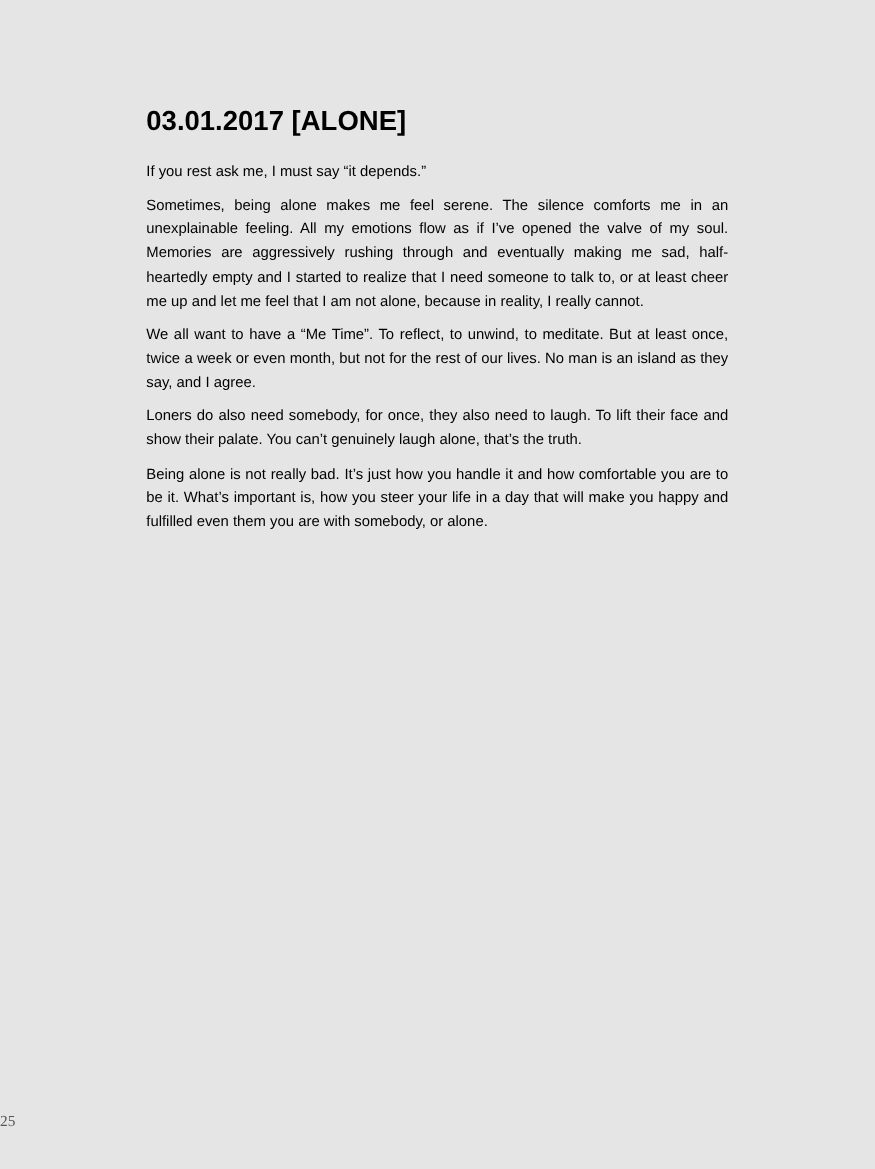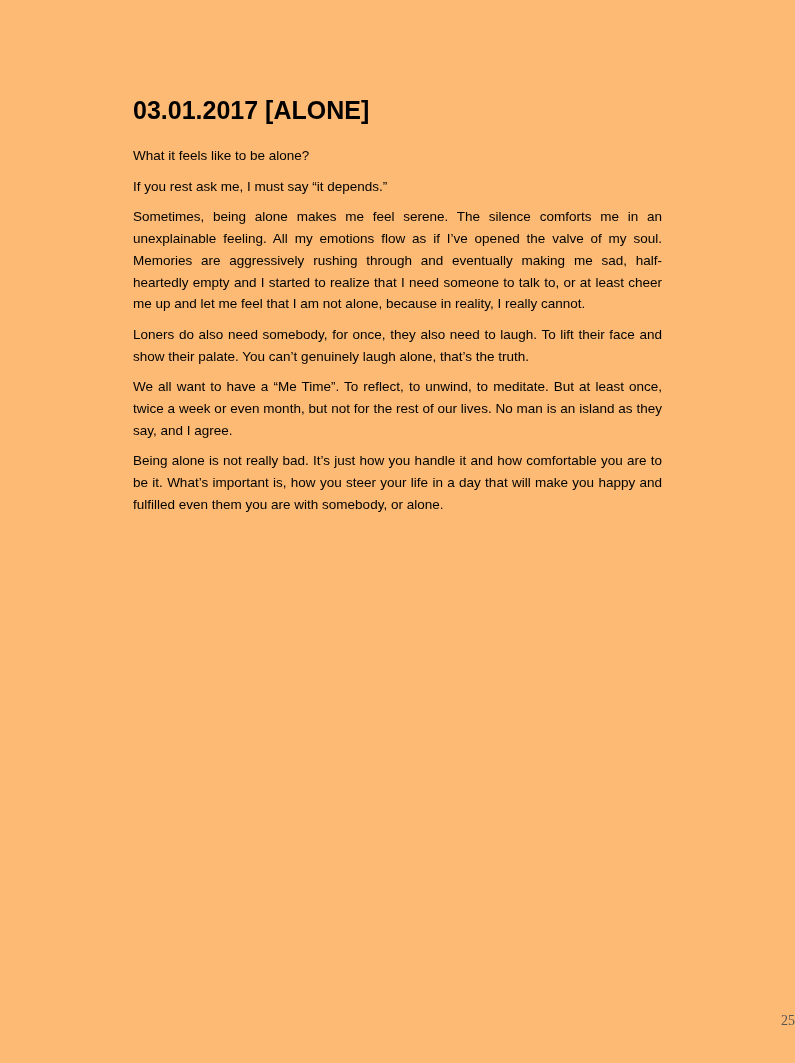--- a/index.html
+++ b/index.html
@@ -1,21 +1,21 @@
 <!DOCTYPE html>
 <html><head>
 <meta charset="utf-8">
 <style>
   * { box-sizing: border-box; }
   html, body { margin: 0; padding: 0; background: #ffffff; }
   .page {
     position: relative;
     width: 795px;
     height: 1063px;
-    background: #fdba74;
+    background: #e5e5e5;
     overflow: hidden;
     font-family: "Liberation Sans", sans-serif;
   }
   .content {
     position: absolute;
     left: 133px;
     top: 96px;
     width: 529px;
   }
   .entry-title {
@@ -30,37 +30,36 @@
     font-size: 13.5px;
     line-height: 21.7px;
     text-align: justify;
     color: #000000;
   }
   .page-footer {
     position: absolute;
     left: 0;
     top: 1011px;
     width: 795px;
-    text-align: right;
+    text-align: left;
   }
   .page-number {
     font-family: "Liberation Serif", serif;
     font-size: 14px;
     color: #555555;
   }
 </style>
 </head>
 <body>
 
 <div class="page">
   <main class="content">
     <h1 class="entry-title">03.01.2017 [ALONE]</h1>
-    <p class="body-paragraph">What it feels like to be alone?</p>
     <p class="body-paragraph">If you rest ask me, I must say “it depends.”</p>
     <p class="body-paragraph">Sometimes, being alone makes me feel serene. The silence comforts me in an unexplainable feeling. All my emotions flow as if I’ve opened the valve of my soul. Memories are aggressively rushing through and eventually making me sad, half-heartedly empty and I started to realize that I need someone to talk to, or at least cheer me up and let me feel that I am not alone, because in reality, I really cannot.</p>
+    <p class="body-paragraph">We all want to have a “Me Time”. To reflect, to unwind, to meditate. But at least once, twice a week or even month, but not for the rest of our lives. No man is an island as they say, and I agree.</p>
     <p class="body-paragraph">Loners do also need somebody, for once, they also need to laugh. To lift their face and show their palate. You can’t genuinely laugh alone, that’s the truth.</p>
-    <p class="body-paragraph">We all want to have a “Me Time”. To reflect, to unwind, to meditate. But at least once, twice a week or even month, but not for the rest of our lives. No man is an island as they say, and I agree.</p>
     <p class="body-paragraph">Being alone is not really bad. It’s just how you handle it and how comfortable you are to be it. What’s important is, how you steer your life in a day that will make you happy and fulfilled even them you are with somebody, or alone.</p>
   </main>
   <footer class="page-footer">
     <span class="page-number">25</span>
   </footer>
 </div>
 
 </body></html>

